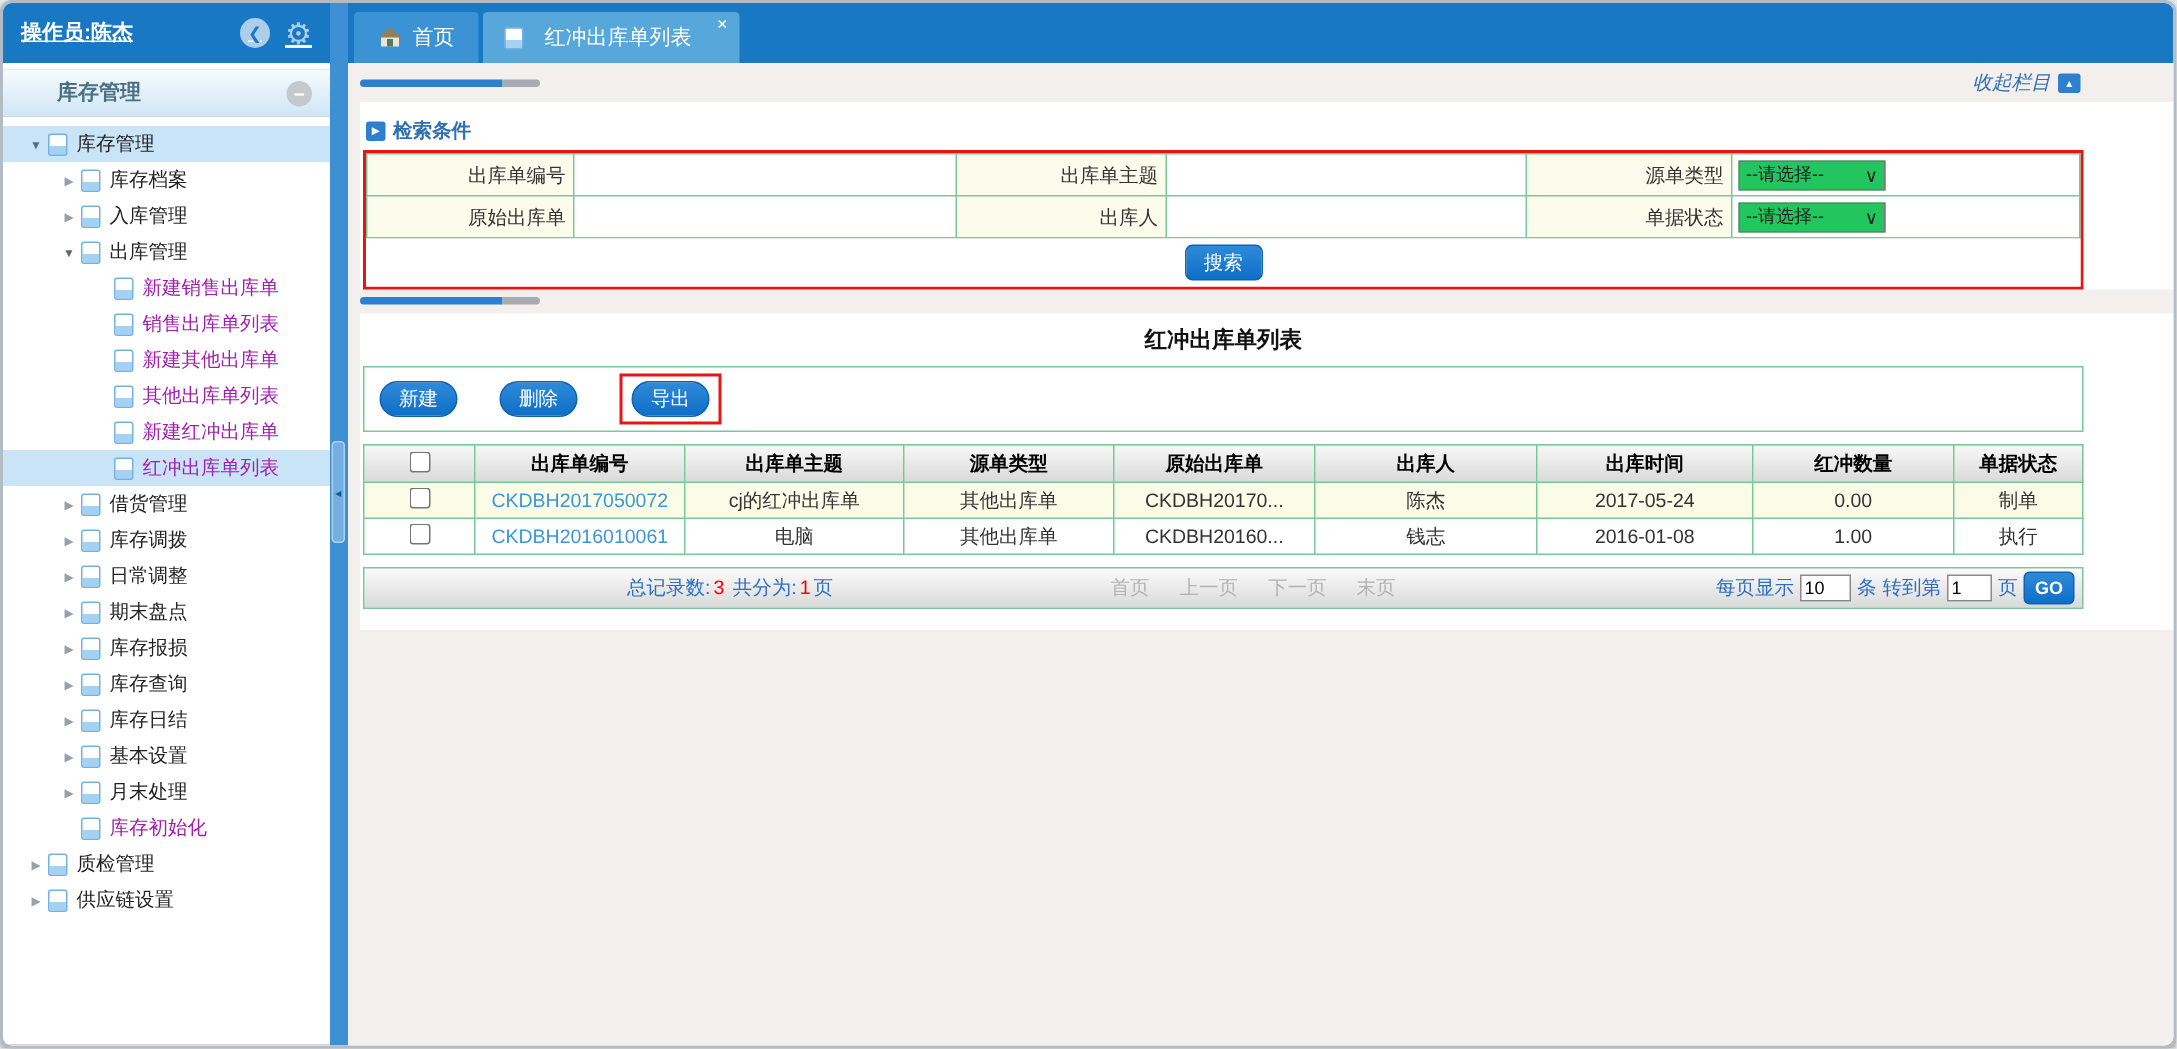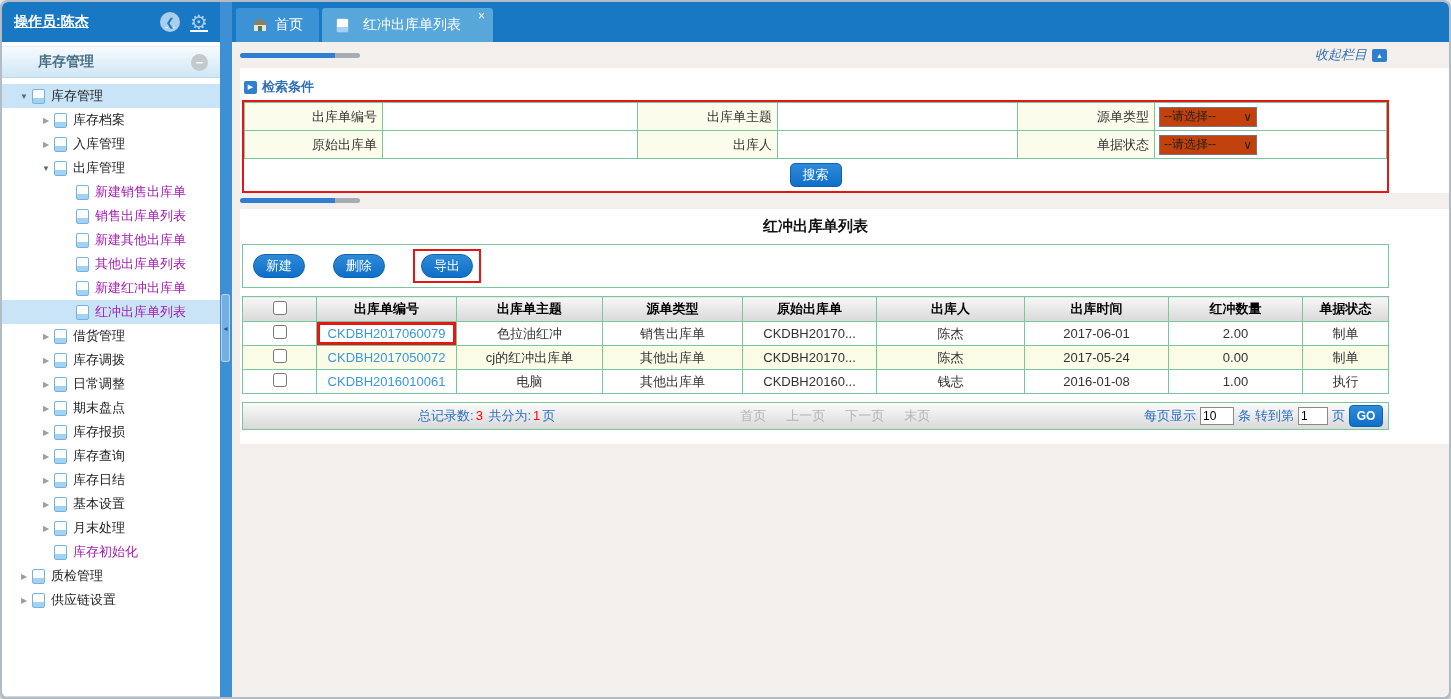--- a/index.html
+++ b/index.html
@@ -61,21 +61,21 @@
   .search-title{display:flex;align-items:center;gap:5px;color:#2f6fb5;font-weight:bold;font-size:13px;margin:2px 0 4px 2px;}
   .search-arrow-icon{width:13px;height:13px;background:#2e7fd0;border-radius:2px;color:#fff;font-size:7px;
     display:flex;align-items:center;justify-content:center;}
   .red-box{width:1147px;border:2px solid #e41616;}
   table.search{border-collapse:collapse;table-layout:fixed;width:100%;font-size:13px;}
   table.search td{border:1px solid #79c79a;height:28px;overflow:hidden;}
   td.flabel{background:#fbfceb;text-align:right;padding-right:5px;color:#333;}
   td.finput{background:#fff;}
   td.frange{text-align:center;color:#333;}
   .select{display:inline-flex;align-items:center;justify-content:space-between;width:98px;height:20px;
-    border:1px solid #777;margin-left:3px;padding:0 4px;font-size:12px;background:#c2410c;color:#222;cursor:pointer;vertical-align:middle;}
+    border:1px solid #777;margin-left:3px;padding:0 4px;font-size:12px;background:#22c55e;color:#222;cursor:pointer;vertical-align:middle;}
   .btn-row{height:32px;display:flex;align-items:center;justify-content:center;background:#fff;}
   .btn-blue{background:linear-gradient(180deg,#2f8ad8,#0e6fc8);color:#fff;border:1px solid #0d62b4;
     border-radius:5px;font-size:13px;height:24px;padding:0 12px;cursor:pointer;font-family:inherit;}
 
   .gap-strip{height:16px;flex:0 0 16px;position:relative;}
   .gap-strip .minibar{position:absolute;left:8px;top:5px;}
 
   .panel-list{padding:4px 0 14px 2px;}
   .list-title{width:1147px;text-align:center;font-weight:bold;font-size:15px;color:#111;margin:4px 0 8px;}
   .toolbar{width:1147px;border:1px solid #79c79a;display:flex;align-items:center;gap:28px;padding:4px 0 4px 10px;}
@@ -370,31 +370,20 @@
               <th>出库单主题</th>
               <th>源单类型</th>
               <th>原始出库单</th>
               <th>出库人</th>
               <th>出库时间</th>
               <th>红冲数量</th>
               <th>单据状态</th>
             </tr>
           </thead>
         <tbody>
-            <tr>
-              <td><input type="checkbox" style=""></td>
-              <td class="annotated"><span class="code-link">CKDBH2017060079</span></td>
-              <td>色拉油红冲</td>
-              <td>销售出库单</td>
-              <td>CKDBH20170...</td>
-              <td>陈杰</td>
-              <td>2017-06-01</td>
-              <td>2.00</td>
-              <td>制单</td>
-            </tr>
             <tr class="alt">
               <td><input type="checkbox" style=""></td>
               <td><span class="code-link">CKDBH2017050072</span></td>
               <td>cj的红冲出库单</td>
               <td>其他出库单</td>
               <td>CKDBH20170...</td>
               <td>陈杰</td>
               <td>2017-05-24</td>
               <td>0.00</td>
               <td>制单</td>

